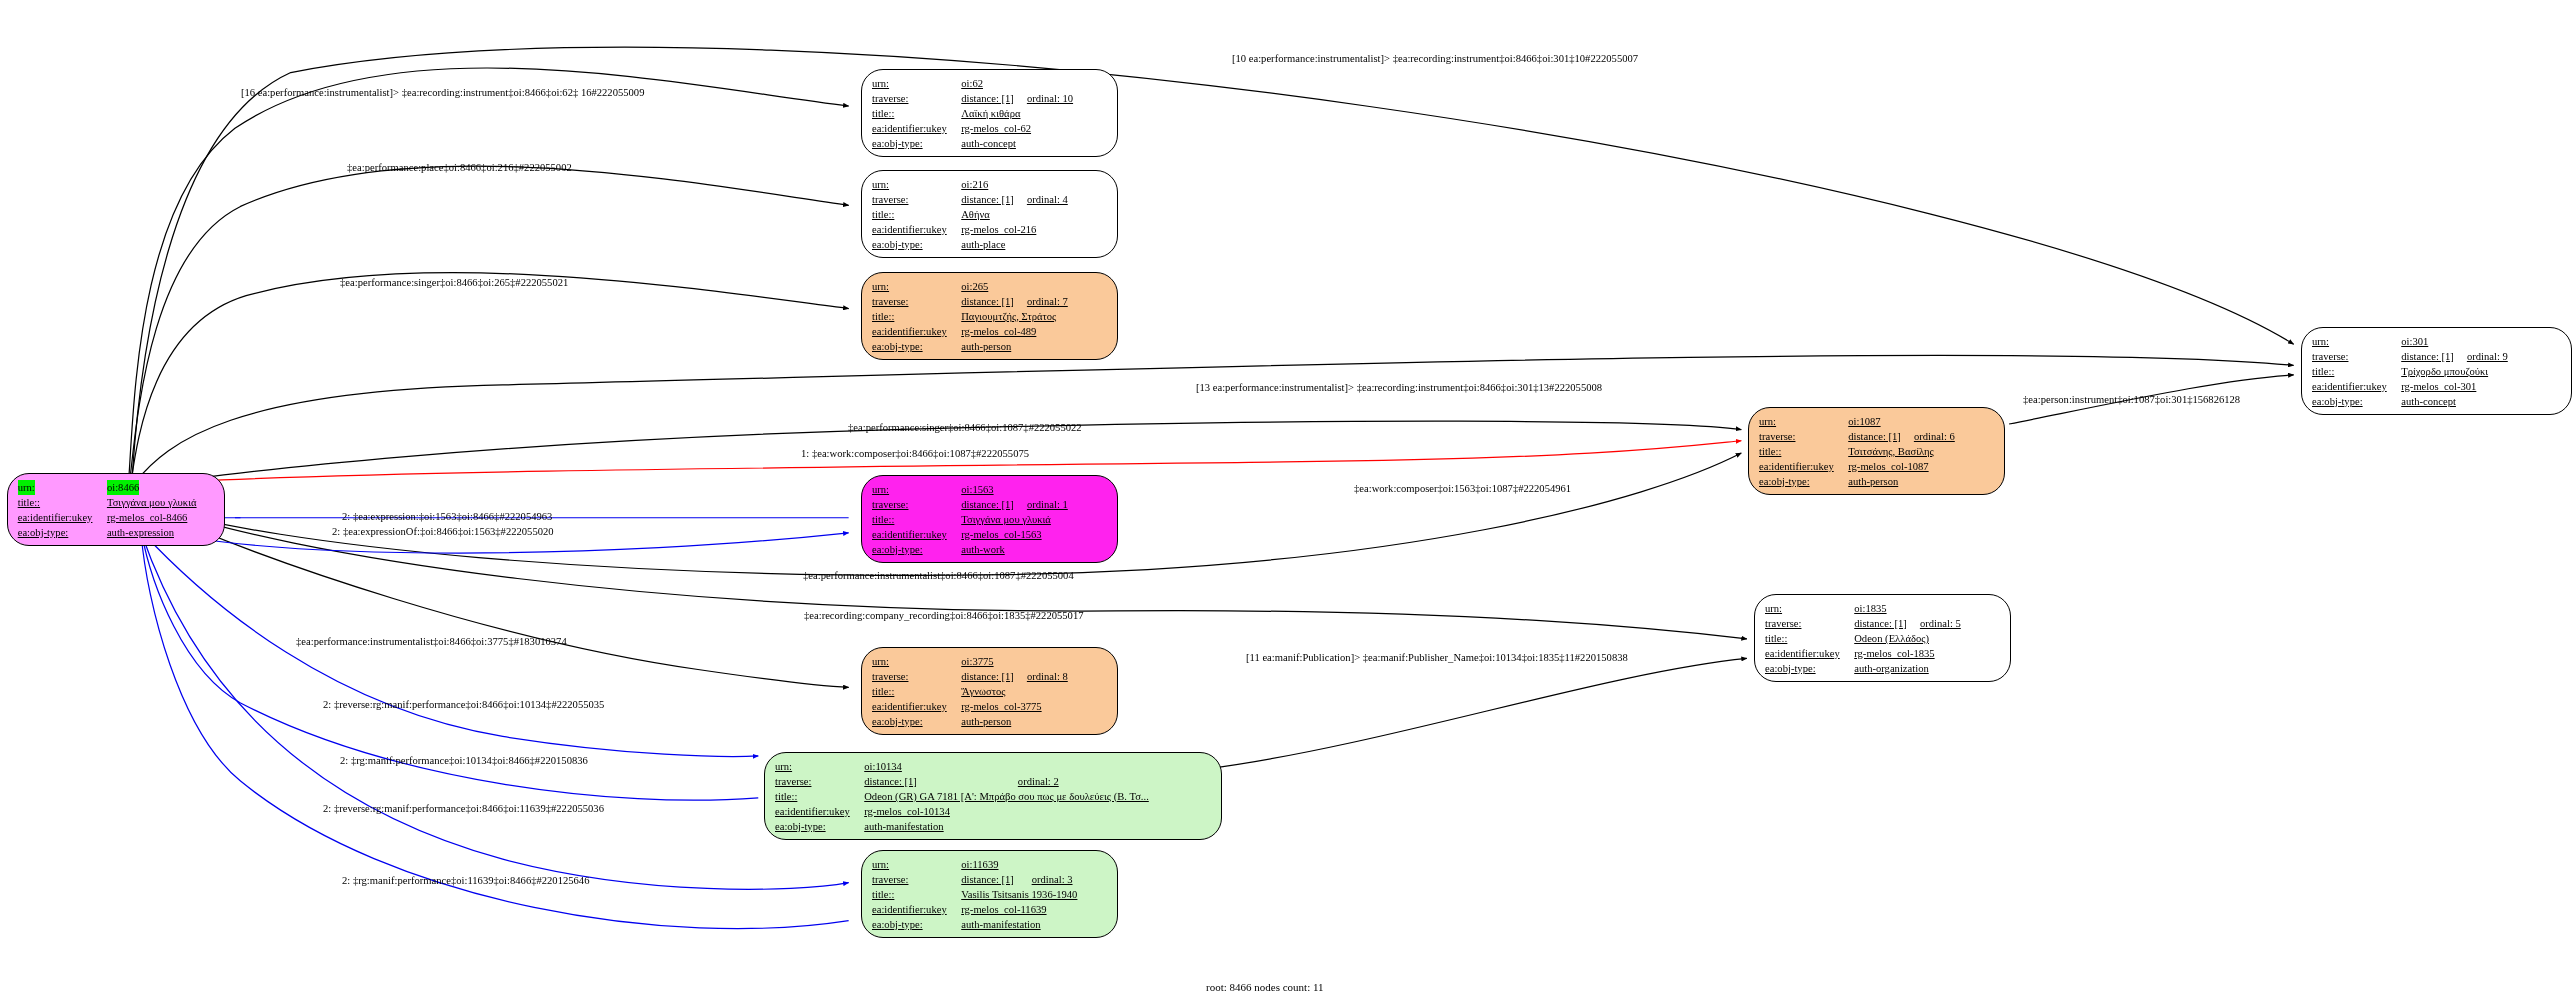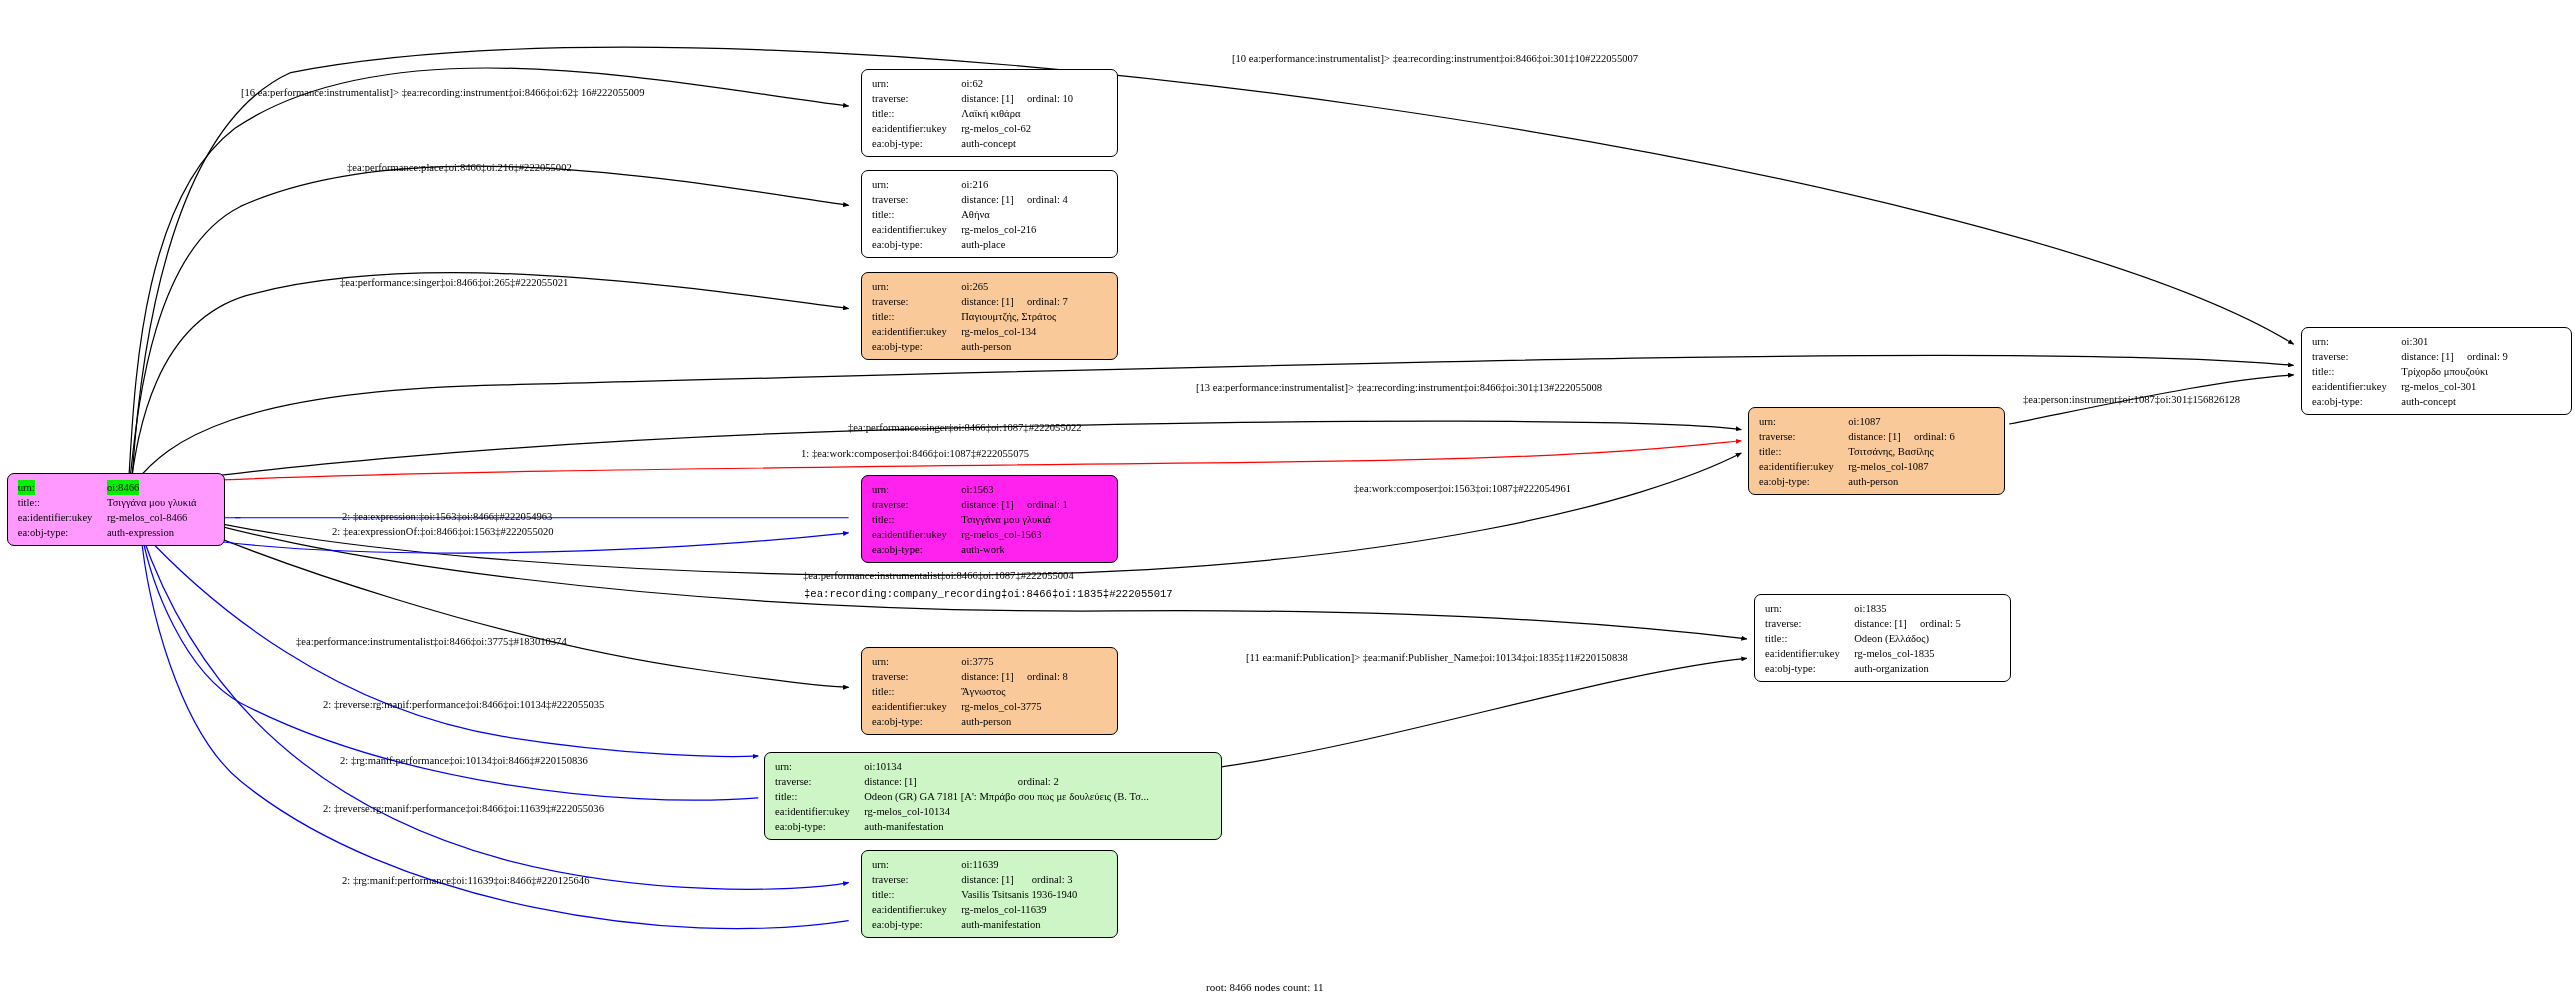--- a/index.html
+++ b/index.html
@@ -13,24 +13,25 @@
   }
   svg.edges{
     position:absolute;
     left:0; top:0;
     width:2576px; height:997px;
     pointer-events:none;
   }
   .node{
     position:absolute;
     border:1.1px solid #000000;
-    border-radius:7px;
+    border-radius:22px;
     box-sizing:border-box;
     padding:5.6px 7.8px 5.6px 10px;
     background:#ffffff;
+    text-decoration:underline;
   }
   .node table{
     border-collapse:collapse;
     border-spacing:0;
     font-size:10.6px;
     line-height:1.42;
     color:#000000;
   }
   .node td{
     padding:0 0 0 0;
@@ -218,21 +219,21 @@
             <td class="k">traverse:</td>
             <td>distance: [1]</td>
             <td class="v2">ordinal: 7</td>
           </tr>
       <tr>
             <td class="k">title::</td>
             <td colspan="2">Παγιουμτζής, Στράτος</td>
           </tr>
       <tr>
             <td class="k">ea:identifier:ukey</td>
-            <td colspan="2">rg-melos_col-134</td>
+            <td colspan="2">rg-melos_col-489</td>
           </tr>
       <tr>
             <td class="k">ea:obj-type:</td>
             <td colspan="2">auth-person</td>
           </tr>
     </tbody>
       </table>
   </div>
 
   <div class="node n-white" style="left:2301px; top:327px; width:271px;">
@@ -443,21 +444,21 @@
   <div class="edge-label" style="left:347px;  top:162px;">‡ea:performance:place‡oi:8466‡oi:216‡#222055002</div>
   <div class="edge-label" style="left:340px;  top:277px;">‡ea:performance:singer‡oi:8466‡oi:265‡#222055021</div>
   <div class="edge-label" style="left:1196px; top:382px;">[13 ea:performance:instrumentalist]&gt; ‡ea:recording:instrument‡oi:8466‡oi:301‡13#222055008</div>
   <div class="edge-label" style="left:2023px; top:394px;">‡ea:person:instrument‡oi:1087‡oi:301‡156826128</div>
   <div class="edge-label" style="left:848px; top:422px;">‡ea:performance:singer‡oi:8466‡oi:1087‡#222055022</div>
   <div class="edge-label" style="left:801px; top:448px;">1: ‡ea:work:composer‡oi:8466‡oi:1087‡#222055075</div>
   <div class="edge-label" style="left:1354px; top:463px;margin-top:20px;">‡ea:work:composer‡oi:1563‡oi:1087‡#222054961</div>
   <div class="edge-label" style="left:342px;  top:511px;">2: ‡ea:expression:‡oi:1563‡oi:8466‡#222054963</div>
   <div class="edge-label" style="left:332px;  top:526px;">2: ‡ea:expressionOf:‡oi:8466‡oi:1563‡#222055020</div>
   <div class="edge-label" style="left:803px; top:570px;">‡ea:performance:instrumentalist‡oi:8466‡oi:1087‡#222055004</div>
-  <div class="edge-label" style="left:804px; top:588px;font-family:Liberation Mono, monospace;">‡ea:recording:company_recording‡oi:8466‡oi:1835‡#222055017</div>
+  <div class="edge-label" style="left:804px; top:610px;">‡ea:recording:company_recording‡oi:8466‡oi:1835‡#222055017</div>
   <div class="edge-label" style="left:296px;  top:636px;">‡ea:performance:instrumentalist‡oi:8466‡oi:3775‡#183010374</div>
   <div class="edge-label" style="left:1246px; top:652px;">[11 ea:manif:Publication]&gt; ‡ea:manif:Publisher_Name‡oi:10134‡oi:1835‡11#220150838</div>
   <div class="edge-label" style="left:323px;  top:699px;">2: ‡reverse:rg:manif:performance‡oi:8466‡oi:10134‡#222055035</div>
   <div class="edge-label" style="left:340px;  top:755px;">2: ‡rg:manif:performance‡oi:10134‡oi:8466‡#220150836</div>
   <div class="edge-label" style="left:323px;  top:803px;">2: ‡reverse:rg:manif:performance‡oi:8466‡oi:11639‡#222055036</div>
   <div class="edge-label" style="left:342px;  top:875px;">2: ‡rg:manif:performance‡oi:11639‡oi:8466‡#220125646</div>
 
   <div class="footer" style="left:1206px; top:981px;">root: 8466 nodes count: 11</div>
 
 </div>

